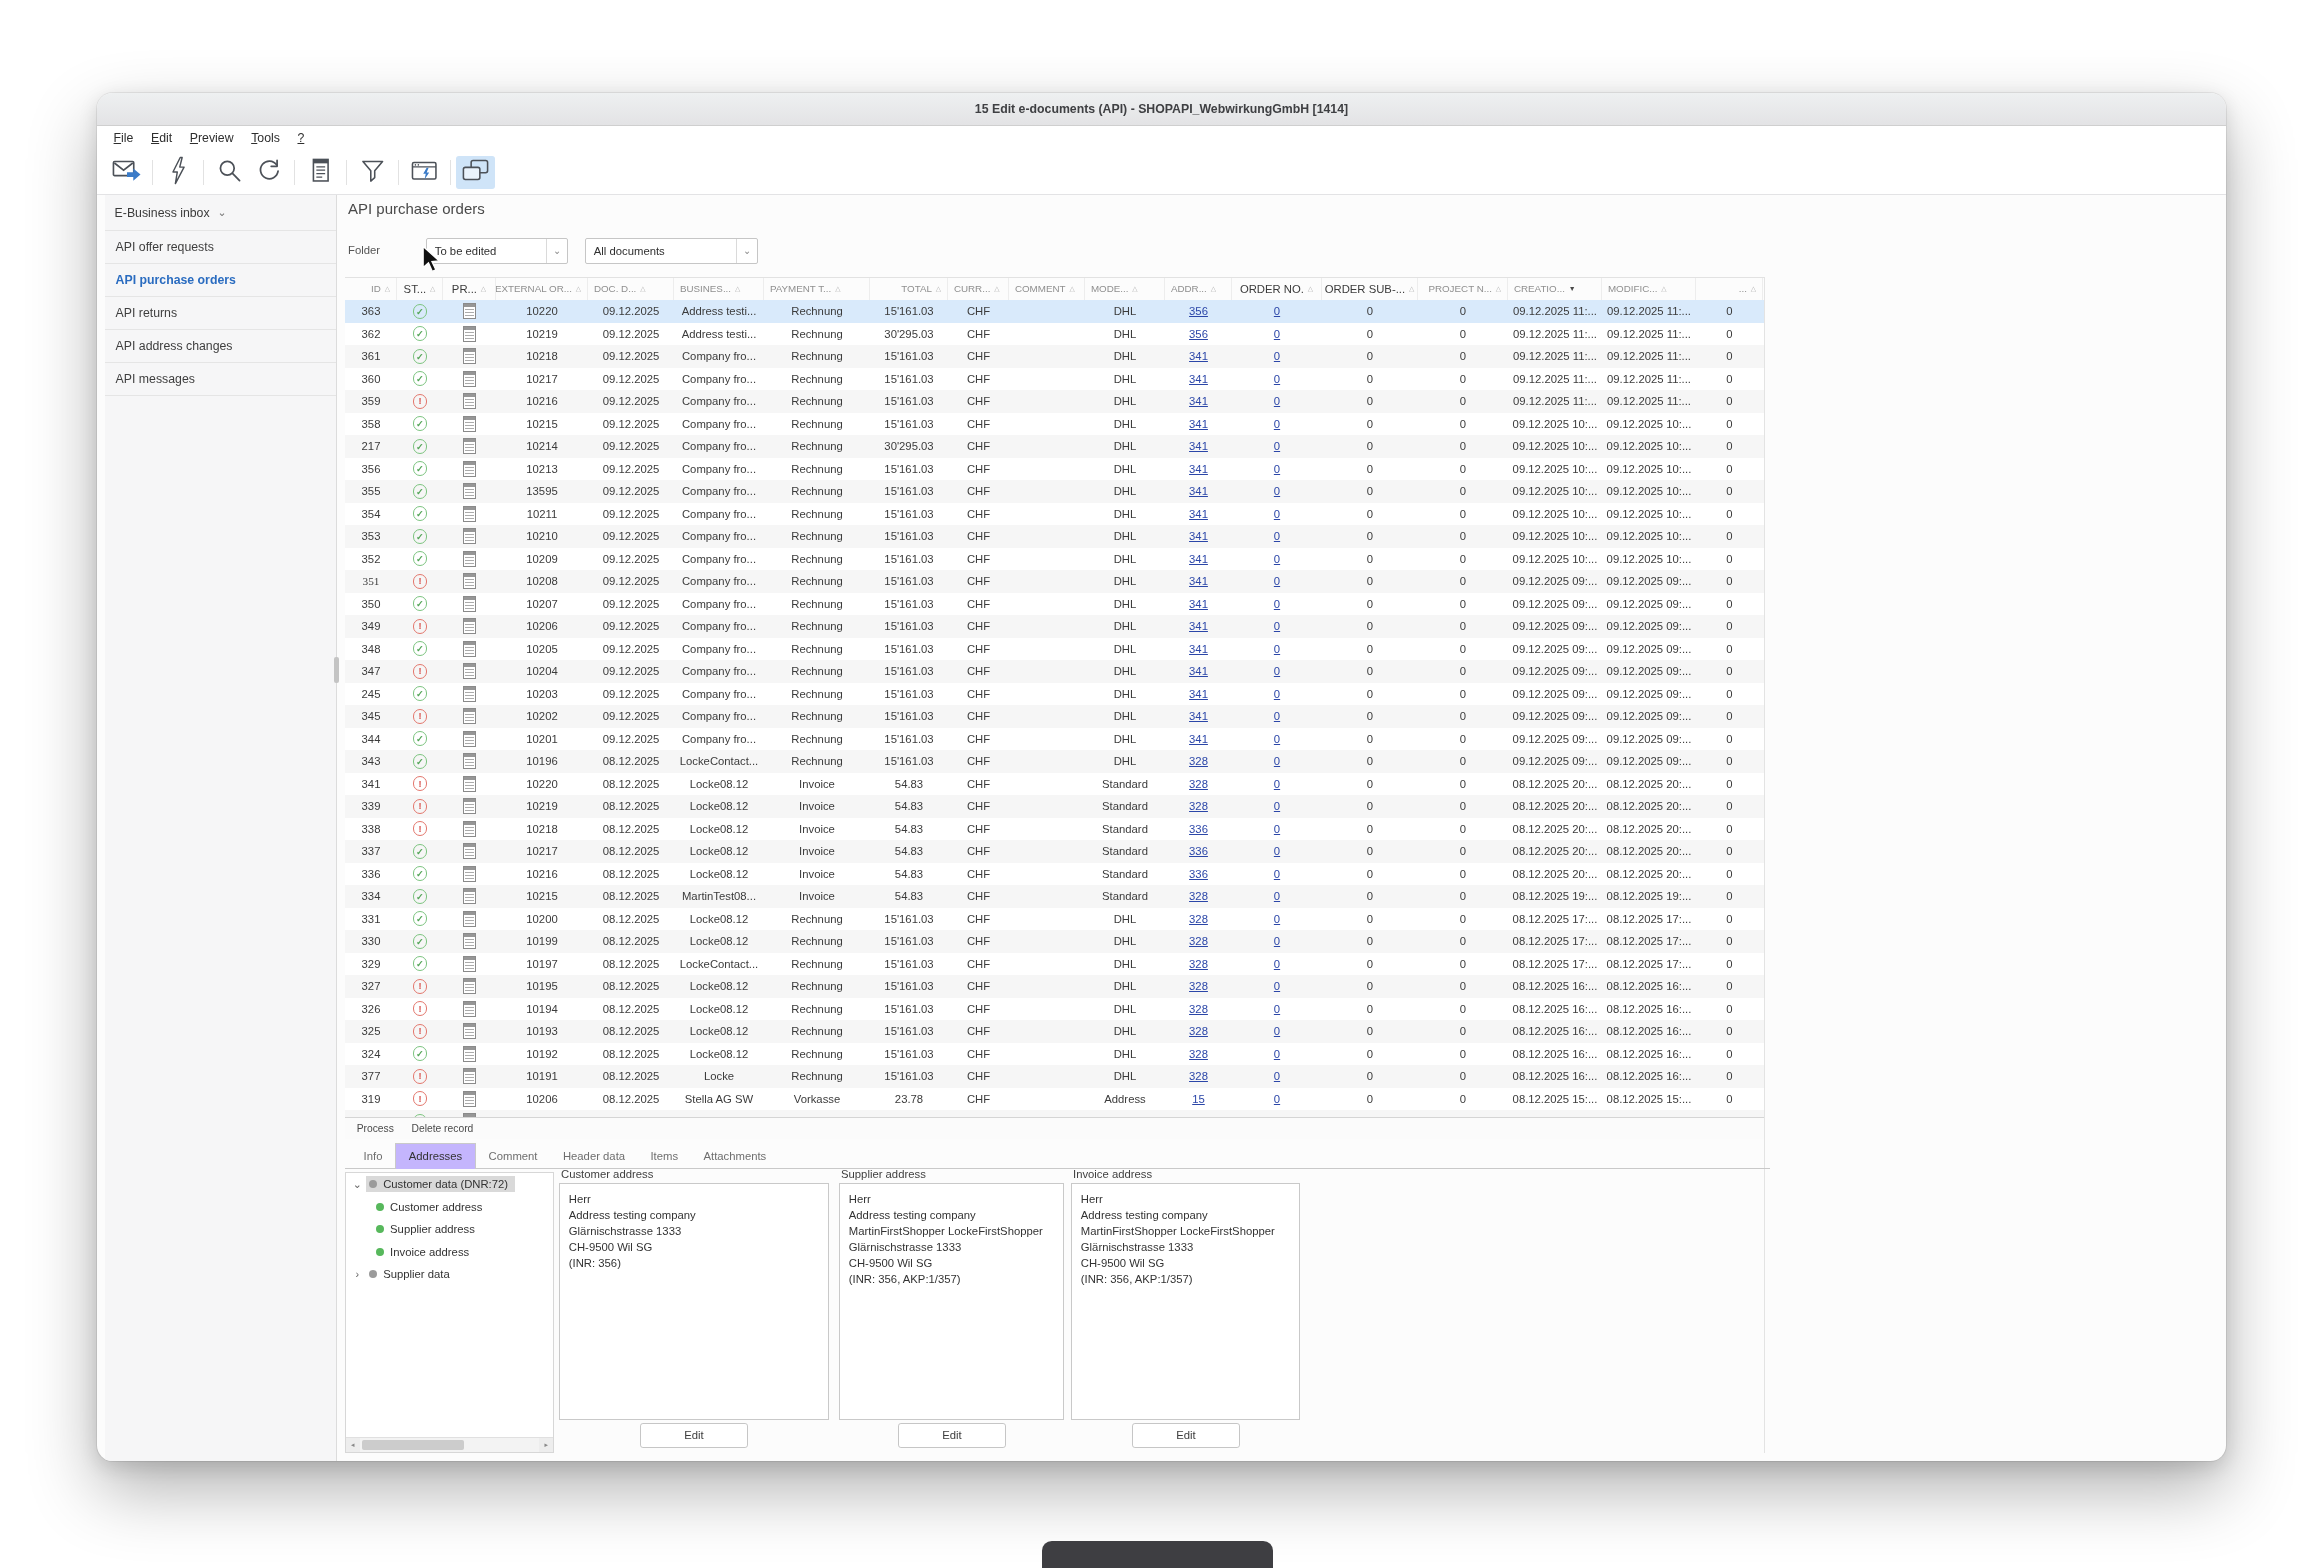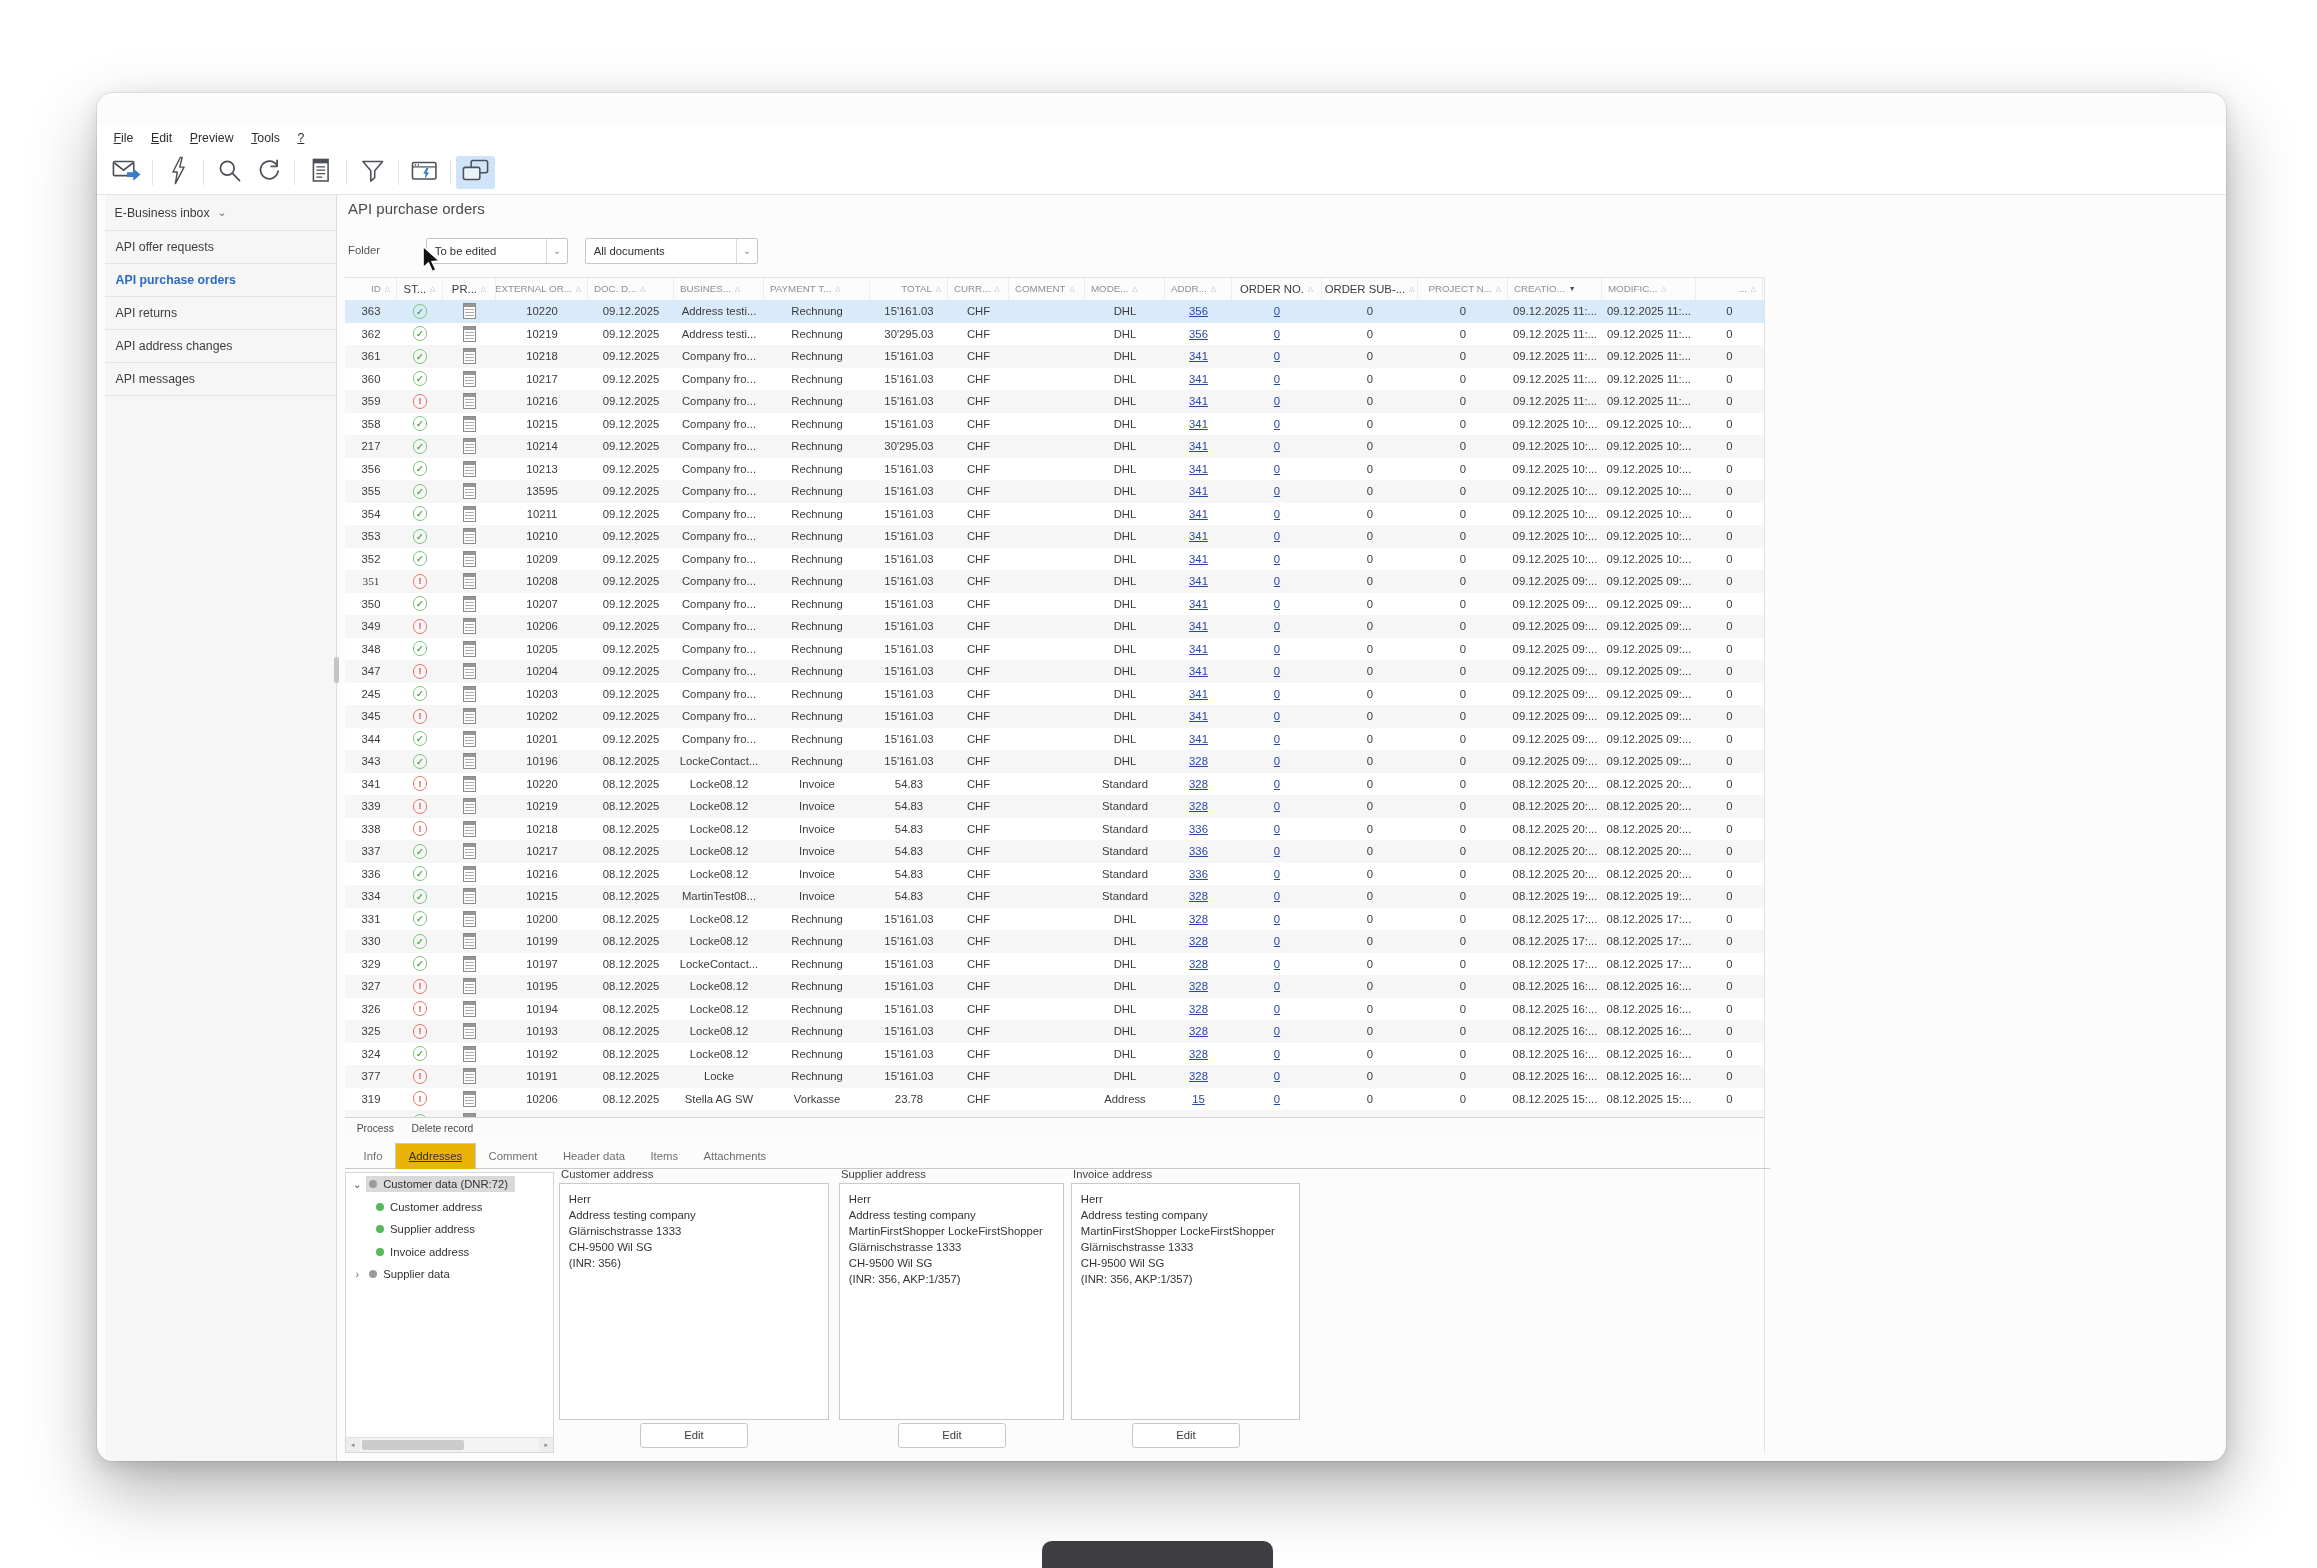--- a/index.html
+++ b/index.html
@@ -57,22 +57,22 @@
      position:relative;display:inline-block;}
   .doc::after{content:"";position:absolute;left:1px;right:1px;top:4.9px;height:6.9px;
      background:repeating-linear-gradient(to bottom,#ababab 0 1px,transparent 1px 2.9px);}
   .vline{position:absolute;left:1667px;top:184px;width:1px;height:1176px;background:#e3e3e3;}
   .grid-footer{position:absolute;left:248px;top:1024px;width:1419px;height:21.6px;border-top:1px solid #d5d5d5;
      display:flex;align-items:center;padding-left:2.9px;background:#fbfbfb;box-sizing:border-box;}
   .flink{font-size:10.3px;color:#4a4a4a;padding:0 8.8px;cursor:default;}
   .tabbar{position:absolute;left:248px;top:1046px;width:1419px;height:29px;border-bottom:1px solid #c9c9c9;
      display:flex;align-items:flex-end;padding-left:5.9px;box-sizing:content-box;}
   .tab{font-size:11.3px;color:#6e6e6e;padding:5.9px 12.7px;}
-  .tab.active{background:#eab308;border:1px solid #c9c9c9;border-bottom:none;color:#333;
-     margin-bottom:-1px;padding-bottom:6.9px;text-decoration:underline;}
+  .tab.active{background:#c4b5fd;border:1px solid #c9c9c9;border-bottom:none;color:#333;
+     margin-bottom:-1px;padding-bottom:6.9px;}
   .tree{position:absolute;left:248px;top:1079px;width:209px;height:281px;background:#fff;
      border:1px solid #d7d7d7;box-sizing:border-box;overflow:hidden;}
   .tnode{display:flex;align-items:center;height:22.5px;padding-left:4.9px;gap:2px;}
   .tchev{width:12.7px;color:#666;font-size:10.8px;text-align:center;}
   .tlbl-wrap{display:flex;align-items:center;gap:5.9px;padding:2px 6.9px 2px 3.9px;}
   .tlbl-wrap.sel{background:#d9d9d9;}
   .tdot{width:7.8px;height:7.8px;border-radius:50%;flex:0 0 7.8px;}
   .tdot.gray{background:#9b9b9b}.tdot.green{background:#57b85c}
   .tlbl{font-size:11.3px;color:#333;white-space:nowrap;}
   .tchild{padding-left:26.5px;}
@@ -86,20 +86,23 @@
      padding:6.9px 8.8px;font-size:11.3px;color:#333;line-height:16px;overflow:hidden;}
   .edit-btn{position:absolute;width:108px;height:24.5px;background:#fff;border:1px solid #c6c6c6;border-radius:2.9px;
      display:flex;align-items:center;justify-content:center;font-size:11.3px;color:#3d3d3d;box-sizing:border-box;}
   .dock{position:absolute;left:1042px;top:1541px;width:231px;height:27.4px;background:#3e3e42;border-radius:9.8px 9.8px 0 0;}
   .cursor{position:absolute;left:421px;top:245px;z-index:50;}
 </style>
 </head>
 <body>
 
 <div class="win">
+  <div class="titlebar">
+    <span>15 Edit e-documents (API) - SHOPAPI_WebwirkungGmbH [1414]</span>
+  </div>
   <div class="menubar" id="menubar">
       <span class="menu-item"><u>F</u>ile</span>
       <span class="menu-item"><u>E</u>dit</span>
       <span class="menu-item"><u>P</u>review</span>
       <span class="menu-item"><u>T</u>ools</span>
       <span class="menu-item"><u>?</u></span>
     </div>
   <div class="toolbar" id="toolbar">
       <span class="tbtn">
         <span><svg width="29" height="26.5" viewBox="0 0 30 27">

